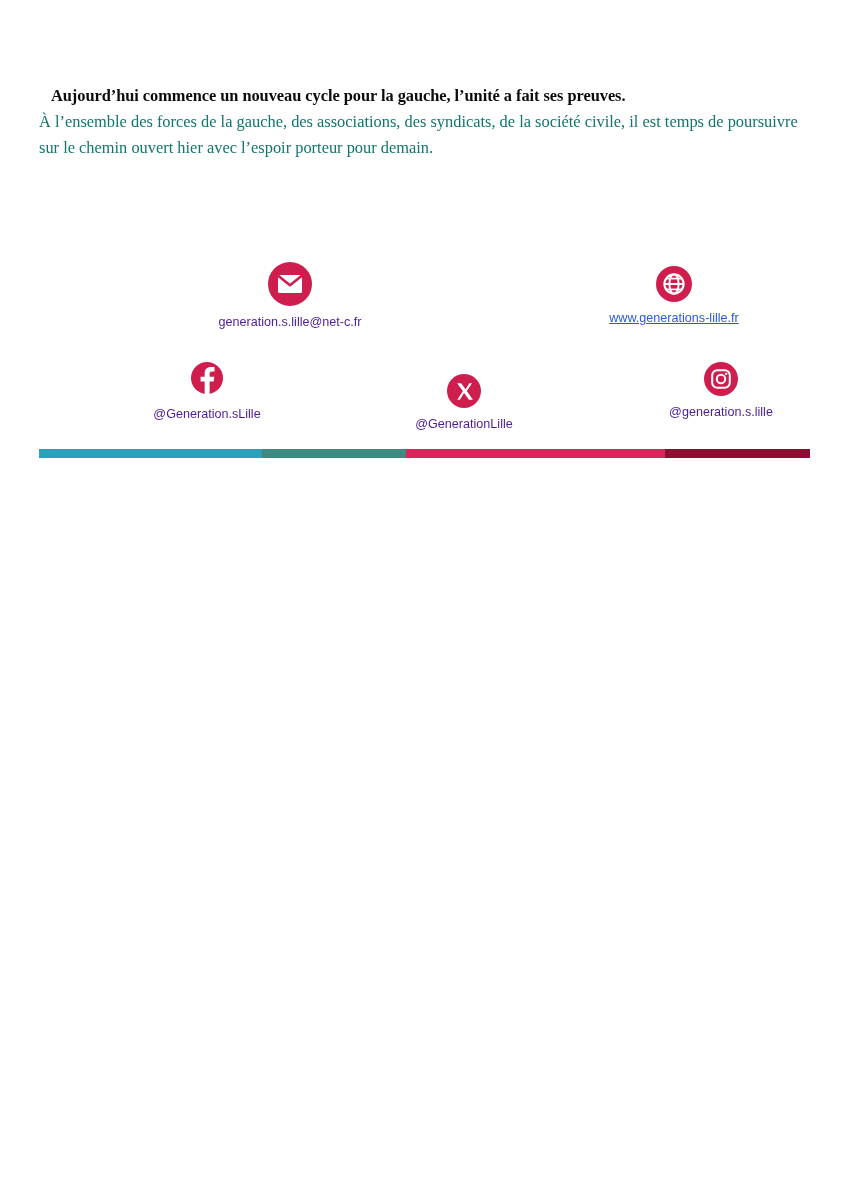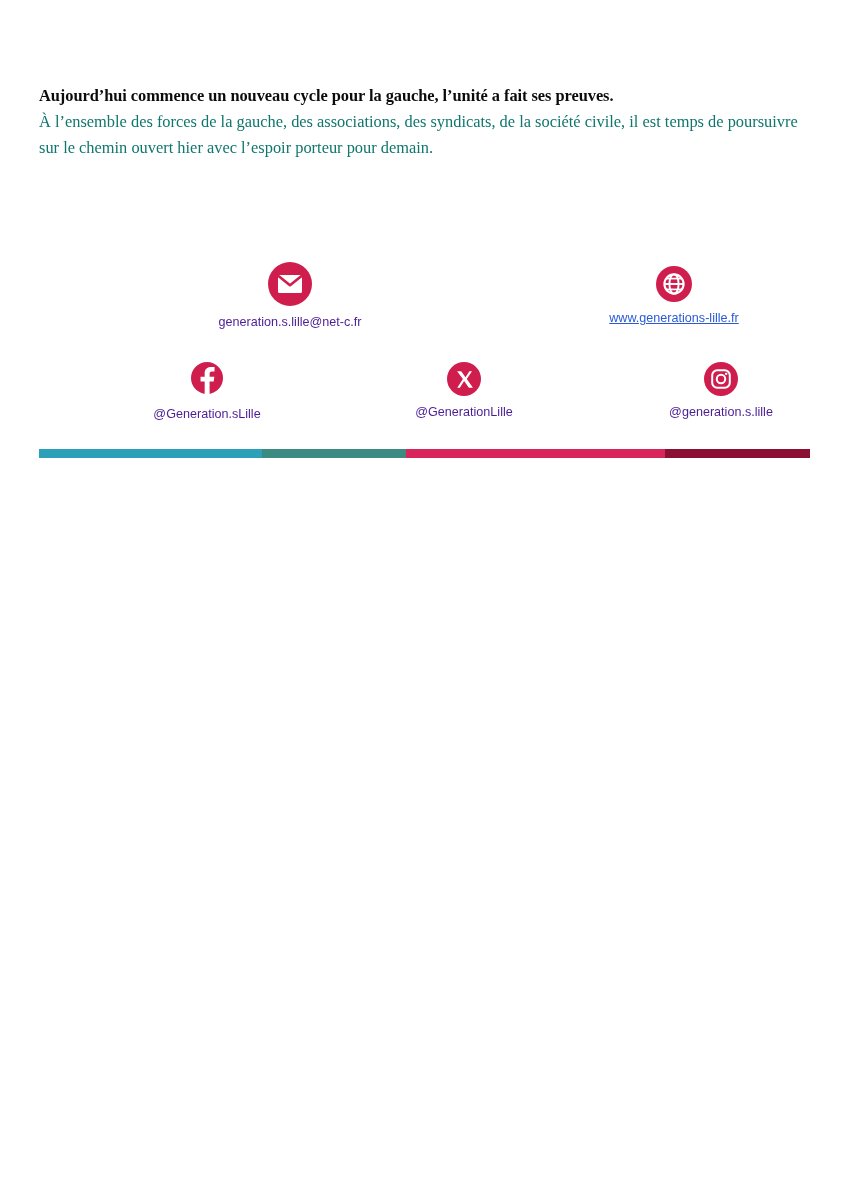--- a/index.html
+++ b/index.html
@@ -31,21 +31,21 @@
     top: 84px;
     width: 772px;
   }
   .headline {
     font-family: "Liberation Serif", "DejaVu Serif", serif;
     font-weight: bold;
     font-size: 16.4px;
     line-height: 24px;
     letter-spacing: -0.05px;
     color: #0b0b0b;
-    margin: 0 0 1px 0;
+    margin: 0 0 1px 12px;
   }
   .body-par {
     font-family: "Liberation Serif", "DejaVu Serif", serif;
     font-weight: normal;
     font-size: 16.4px;
     line-height: 25.5px;
     color: #0f766e;
     margin: 0;
     width: 772px;
   }
@@ -79,21 +79,21 @@
   .contact-label.link {
     color: #2a5bd7;
     text-decoration: underline;
   }
 
   
   .cell-email   { left: 131px;  top: 12px; }
   .cell-website { left: 515px;  top: 16px; }
   
   .cell-facebook  { left: 48px;  top: 112px; }
-  .cell-twitter   { left: 305px; top: 112px; }
+  .cell-twitter   { left: 305px; top: 124px; }
   .cell-instagram { left: 562px; top: 112px; }
 
   
   .badge {
     display: inline-flex;
     align-items: center;
     justify-content: center;
     border-radius: 50%;
     background: #d0२; 
   }

